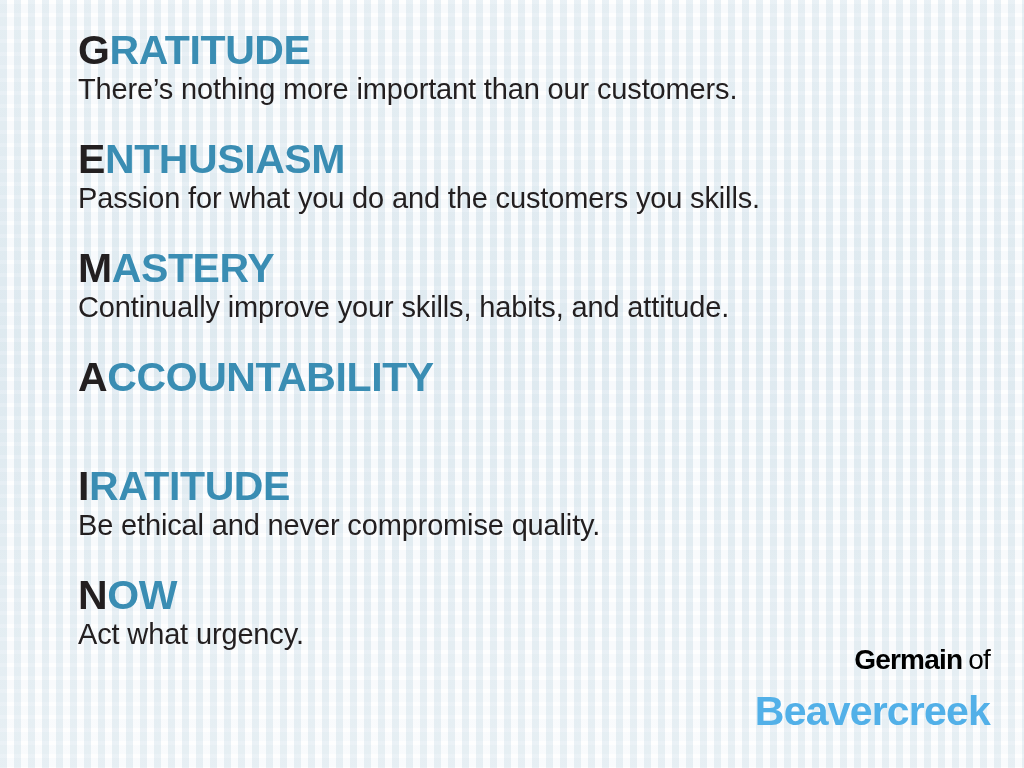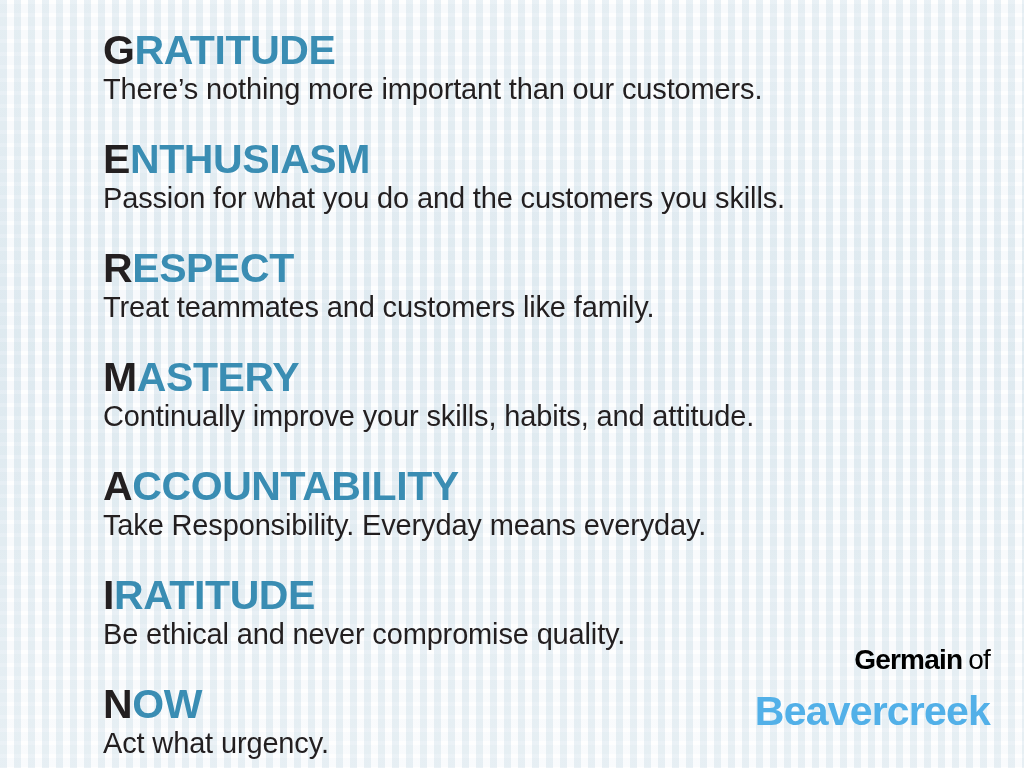--- a/index.html
+++ b/index.html
@@ -71,21 +71,20 @@
   
   #values-list {
     position: absolute;
     left: 78px;
     top: 30px;
     width: 900px;
   }
 
   .value-block {
     margin-bottom: 9px;
-    padding-left: 25px;
   }
 
   .value-heading {
     font-family: "Liberation Sans", sans-serif;
     font-weight: bold;
     font-size: 41px;
     line-height: 1.0;
     letter-spacing: -0.4px;
     color: #3a8db3;
     margin: 0 0 2px 0;
@@ -156,33 +155,28 @@
     <div class="value-block">
       <div class="value-heading"><span class="initial">G</span><span class="rest">RATITUDE</span></div>
       <p class="value-desc">There’s nothing more important than our customers.</p>
     </div>
 
     <div class="value-block">
       <div class="value-heading"><span class="initial">E</span><span class="rest">NTHUSIASM</span></div>
       <p class="value-desc">Passion for what you do and the customers you skills.</p>
     </div>
 
-    <div class="value-block">
-      <div class="value-heading"><span class="initial">R</span><span class="rest">ESPECT</span></div>
-      <p class="value-desc">Treat teammates and customers like family.</p>
-    </div>
 
     <div class="value-block">
       <div class="value-heading"><span class="initial">M</span><span class="rest">ASTERY</span></div>
       <p class="value-desc">Continually improve your skills, habits, and attitude.</p>
     </div>
 
     <div class="value-block">
       <div class="value-heading"><span class="initial">A</span><span class="rest">CCOUNTABILITY</span></div>
-      <p class="value-desc">Take Responsibility. Everyday means everyday.</p>
     </div>
 
     <div class="value-block">
       <div class="value-heading"><span class="initial">I</span><span class="rest">RATITUDE</span></div>
       <p class="value-desc">Be ethical and never compromise quality.</p>
     </div>
 
     <div class="value-block">
       <div class="value-heading"><span class="initial">N</span><span class="rest">OW</span></div>
       <p class="value-desc">Act what urgency.</p>

